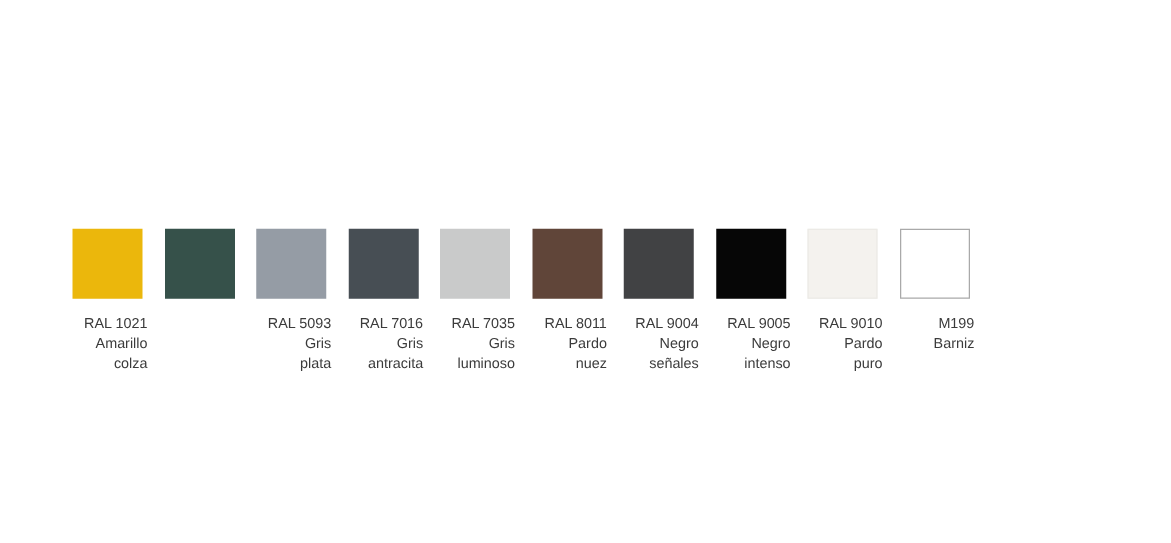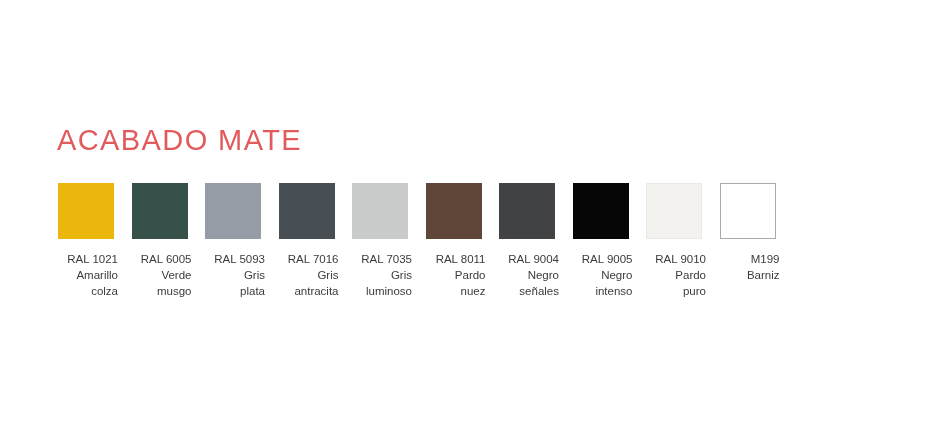--- a/index.html
+++ b/index.html
@@ -78,38 +78,32 @@
 
   .swatch-name {
     display: block;
   }
 </style>
 </head>
 <body>
 
 <div id="palette-page">
 
-  <div id="section-title">ACABADO MATE</div>
 
   <div id="swatch-row">
       <div class="swatch-item">
         <div class="swatch-chip" style="background: rgb(235, 183, 12);"></div>
         <div class="swatch-caption">
           <span class="swatch-code">RAL 1021</span>
           <span class="swatch-name">Amarillo</span>
           <span class="swatch-name">colza</span>
         </div>
       </div>
       <div class="swatch-item">
         <div class="swatch-chip" style="background: rgb(54, 81, 74);"></div>
-        <div class="swatch-caption">
-          <span class="swatch-code">RAL 6005</span>
-          <span class="swatch-name">Verde</span>
-          <span class="swatch-name">musgo</span>
-        </div>
       </div>
       <div class="swatch-item">
         <div class="swatch-chip" style="background: rgb(149, 156, 165);"></div>
         <div class="swatch-caption">
           <span class="swatch-code">RAL 5093</span>
           <span class="swatch-name">Gris</span>
           <span class="swatch-name">plata</span>
         </div>
       </div>
       <div class="swatch-item">

